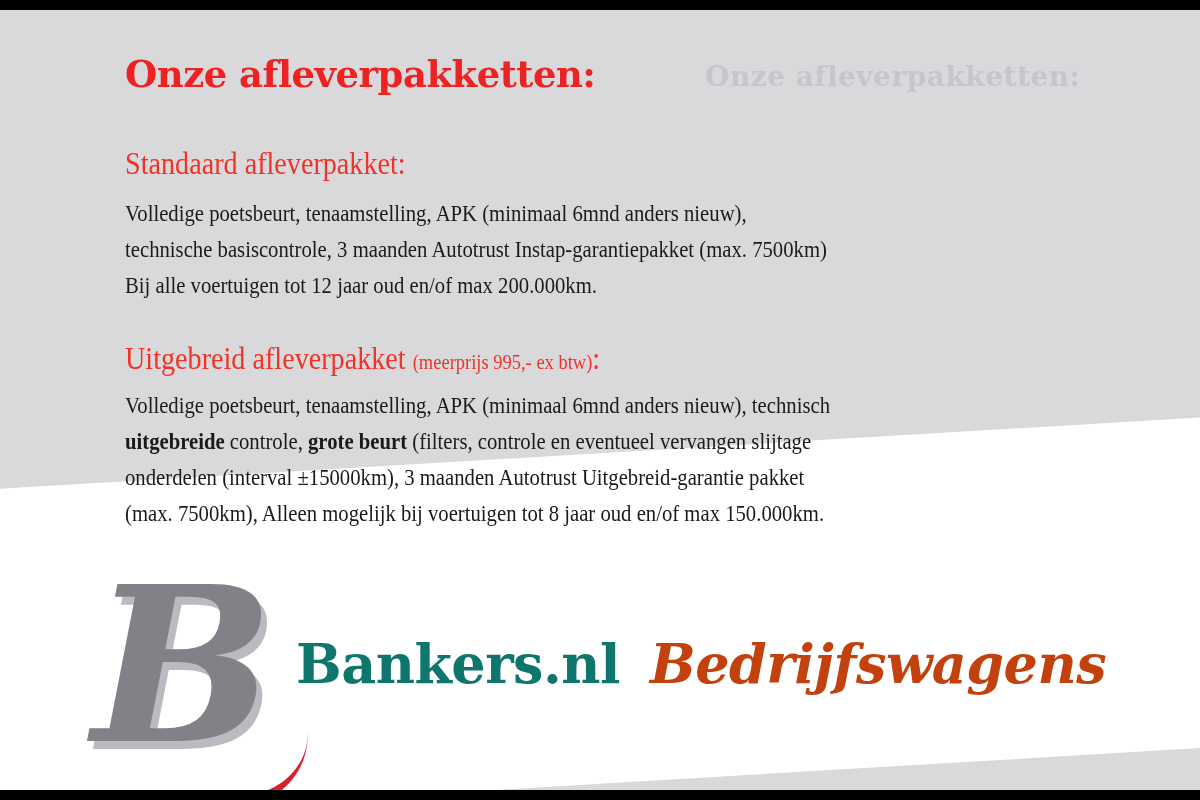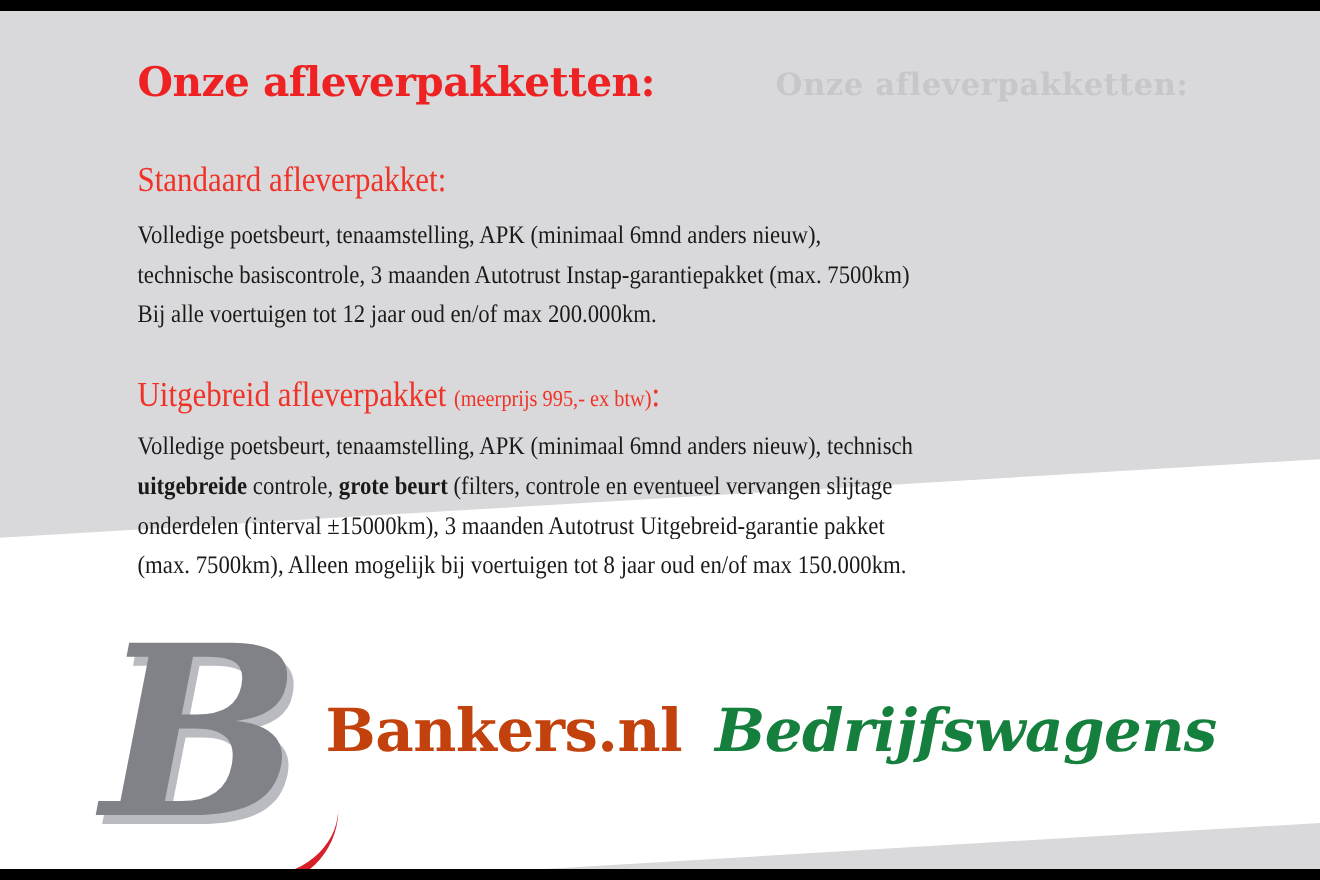--- a/index.html
+++ b/index.html
@@ -135,33 +135,33 @@
     transform: rotate(-4deg);
     z-index: 3;
   }
   .brand {
     position: absolute;
     left: 296px;
     top: 622px;
     font-family: "DejaVu Serif", serif;
     font-weight: bold;
     font-size: 54px;
-    color: #c2410c;
+    color: #0f766e;
     white-space: nowrap;
     letter-spacing: -0.5px;
   }
   .brand-2 {
     position: absolute;
     left: 650px;
     top: 622px;
     font-family: "DejaVu Serif", serif;
     font-weight: bold;
     font-style: italic;
     font-size: 54px;
-    color: #15803d;
+    color: #c2410c;
     white-space: nowrap;
     letter-spacing: -0.5px;
   }
 </style>
 </head>
 <body>
 
 <div class="canvas">
   <div class="slide">
     <div class="white-band"></div>

